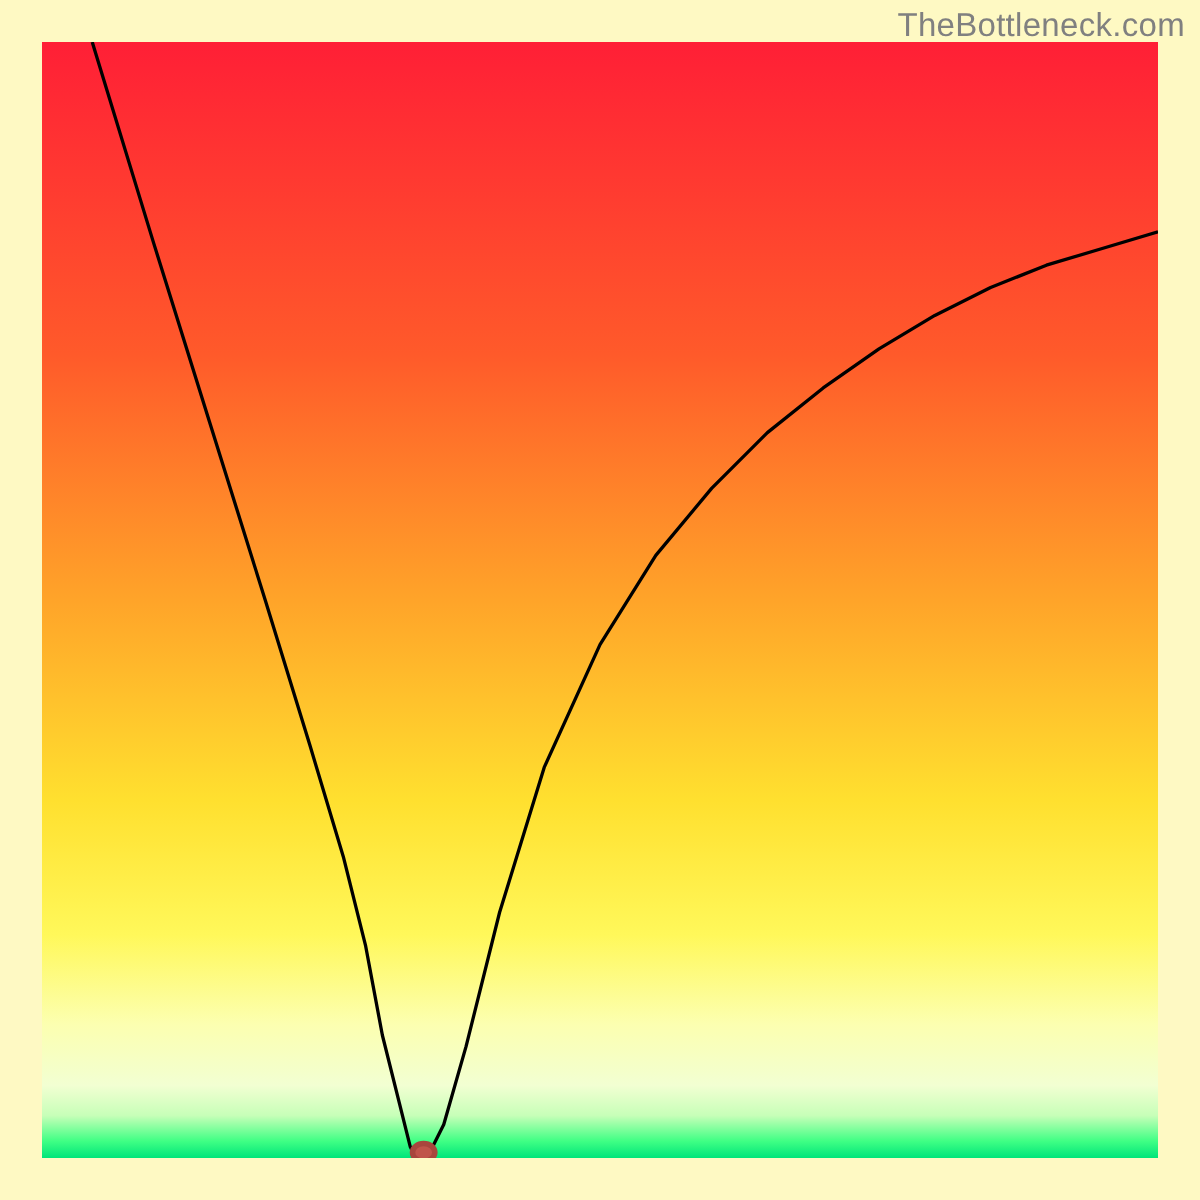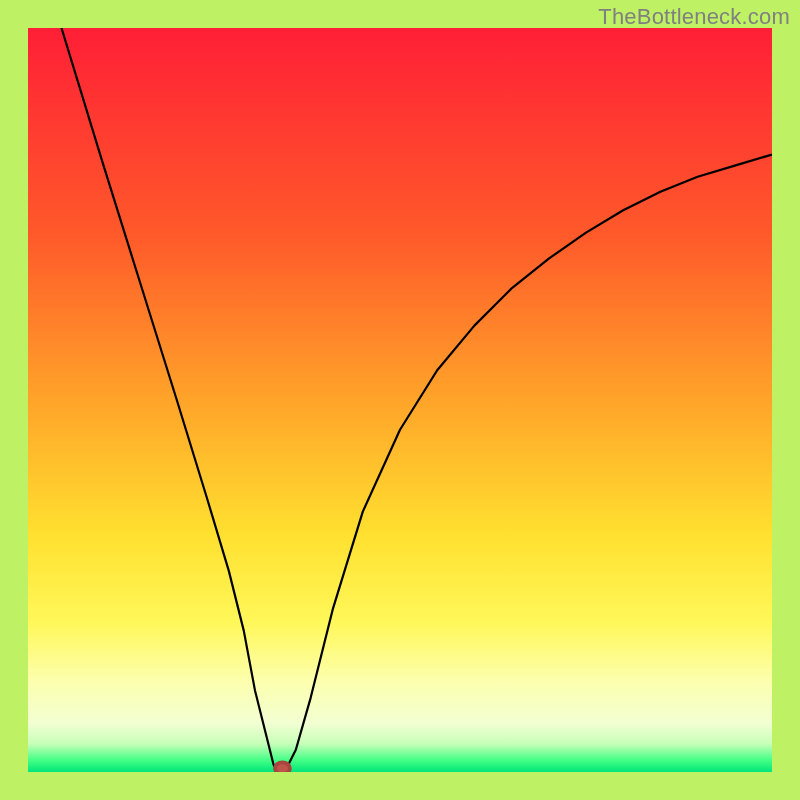--- a/index.html
+++ b/index.html
@@ -7,21 +7,21 @@
     padding: 0;
     width: 800px;
     height: 800px;
     background: #000;
     font-family: Arial, Helvetica, sans-serif;
   }
   .frame {
     position: relative;
     width: 800px;
     height: 800px;
-    background: #bef264;
+    background: #fef9c3;
   }
   .watermark {
     position: absolute;
     top: 4px;
     right: 10px;
     color: #808080;
     font-size: 22px;
     font-weight: 500;
     letter-spacing: 0.2px;
     z-index: 10;

